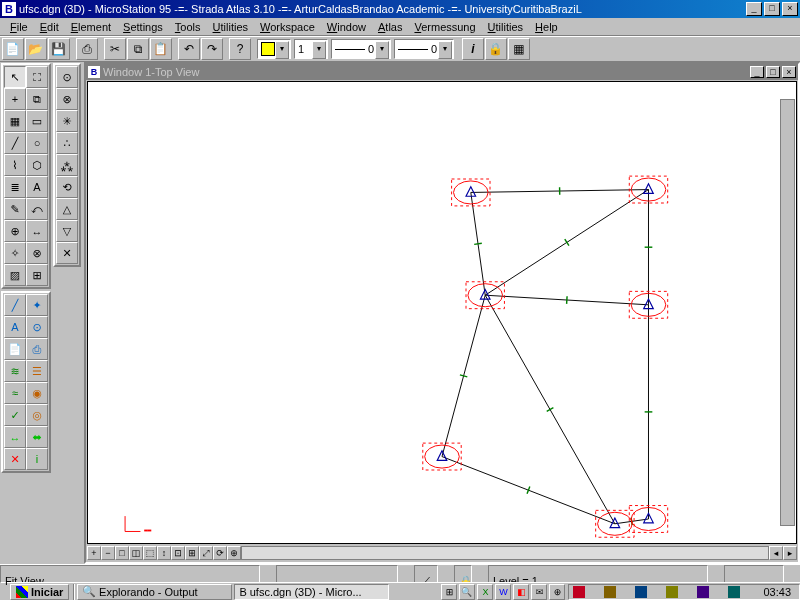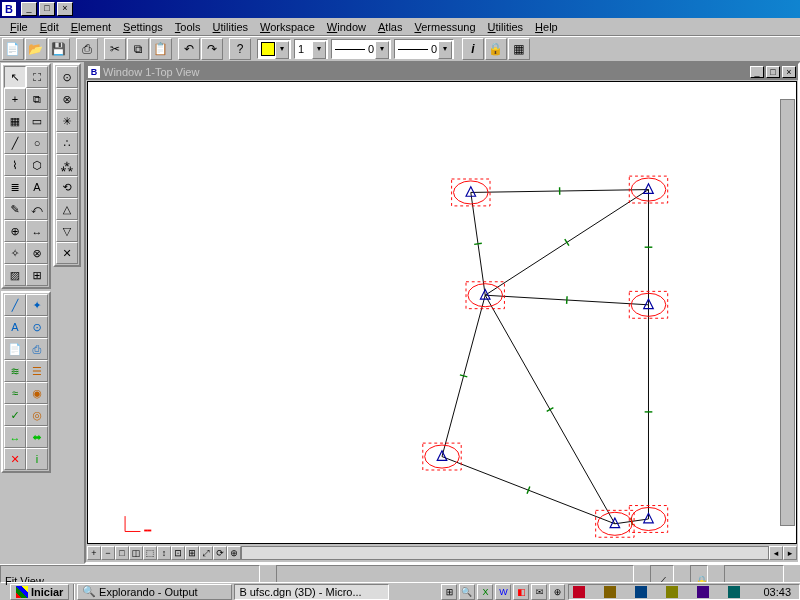--- a/index.html
+++ b/index.html
@@ -61,20 +61,21 @@
 .task.active { border-color:#808080 #fff #fff #808080; background:#dcdcdc; }
 .tray { margin-left:auto; border:1px solid; border-color:#808080 #fff #fff #808080; height:16px; padding:0 4px; display:flex; align-items:center; gap:19px; }
 .tray span.ico { width:12px; height:12px; display:inline-block; background:#888; }
 .clock { padding:0 4px; }
 </style>
 </head>
 <body>
 
 <div class="titlebar">
   <div class="appicon">B</div>
+  <div class="title">ufsc.dgn (3D) - MicroStation 95 -=- Strada Atlas 3.10 -=- ArturCaldasBrandao  Academic -=- UniversityCuritibaBraziL</div>
   <div class="winbtns">
     <div class="winbtn">_</div>
     <div class="winbtn">□</div>
     <div class="winbtn">×</div>
   </div>
 </div>
 
 <div class="menubar" id="menubar">
     <div class="menuitem"><u>F</u>ile</div>
     <div class="menuitem"><u>E</u>dit</div>
@@ -259,20 +260,21 @@
       <div class="scrbtn">▸</div>
     </div>
   </div>
 </div>
 
 <div class="statusbar">
   <div class="statcell" style="width:260px">Fit View</div>
   <div class="statcell" style="flex:1"></div>
   <div class="statcell" style="width:24px;text-align:center">⟋</div>
   <div class="statcell" style="width:18px;text-align:center">🔒</div>
+  <div class="statcell" style="width:220px">Level = 1</div>
   <div class="statcell" style="width:60px"></div>
 </div>
 
 <div class="taskbar">
   <div class="start">
       <span class="flag"></span>
       <span>Iniciar</span>
     </div>
   <div style="width:2px;border-left:1px solid #808080;border-right:1px solid #fff;height:16px;margin:0 2px"></div>
   <div id="tasks" style="display:flex;">

